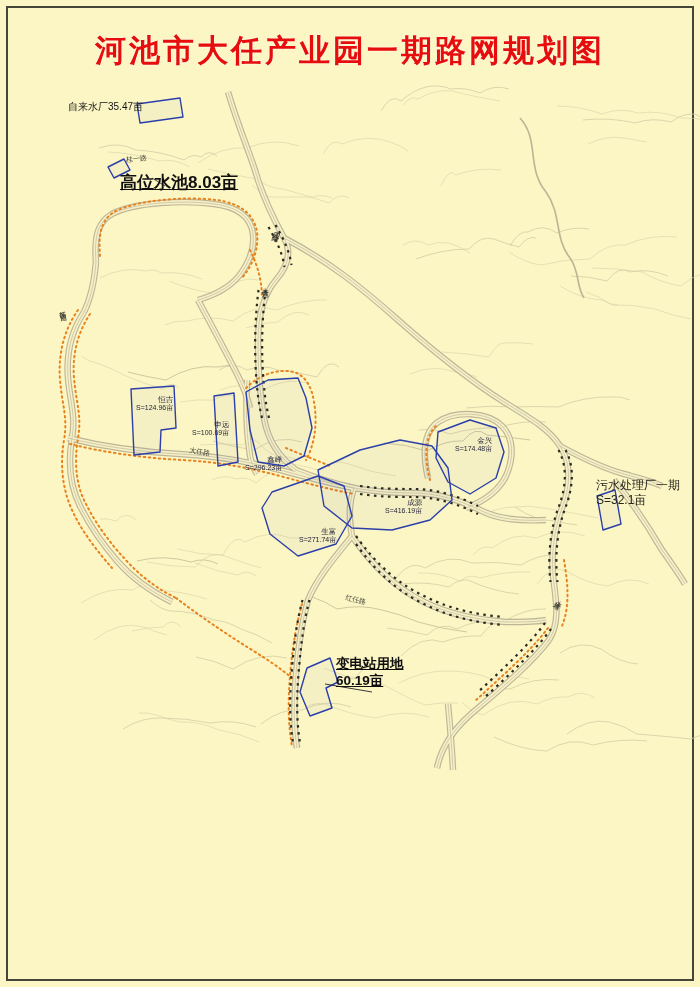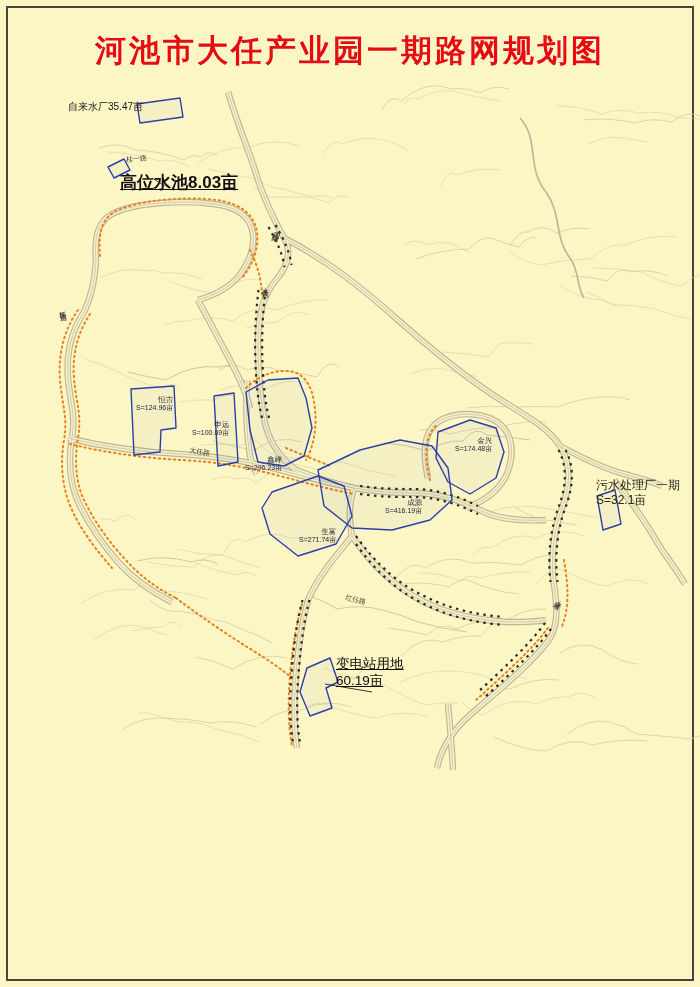--- a/index.html
+++ b/index.html
@@ -30,21 +30,21 @@
   .hengji{left:136px;top:395px;}
   .shenyuan{left:192px;top:420px;}
   .xinfeng{left:245px;top:435px;margin-top:20px;}
   .chengyuan{left:385px;top:498px;}
   .jinxing{left:455px;top:436px;}
   .shengfu{left:299px;top:527px;}
   .daren{left:189px;top:448px;transform:rotate(10deg);}
   .hongren{left:345px;top:596px;transform:rotate(14deg);}
   .shangren-br{left:558px;top:596px;transform:rotate(38deg);}
   .sewage{left:596px;top:478px;font-size:12px;color:#26261c;}
-  .substation{left:336px;top:656px;font-size:13.5px;font-weight:normal;color:#0e0e0e;}
+  .substation{left:336px;top:656px;font-size:13.5px;font-weight:bold;color:#0e0e0e;}
   .substation .nm{text-decoration:underline;}
 </style>
 </head>
 <body>
 
 <div class="page">
   <div class="frame"></div>
 
   <svg class="map" viewBox="0 0 700 987">
     <g id="contours">

